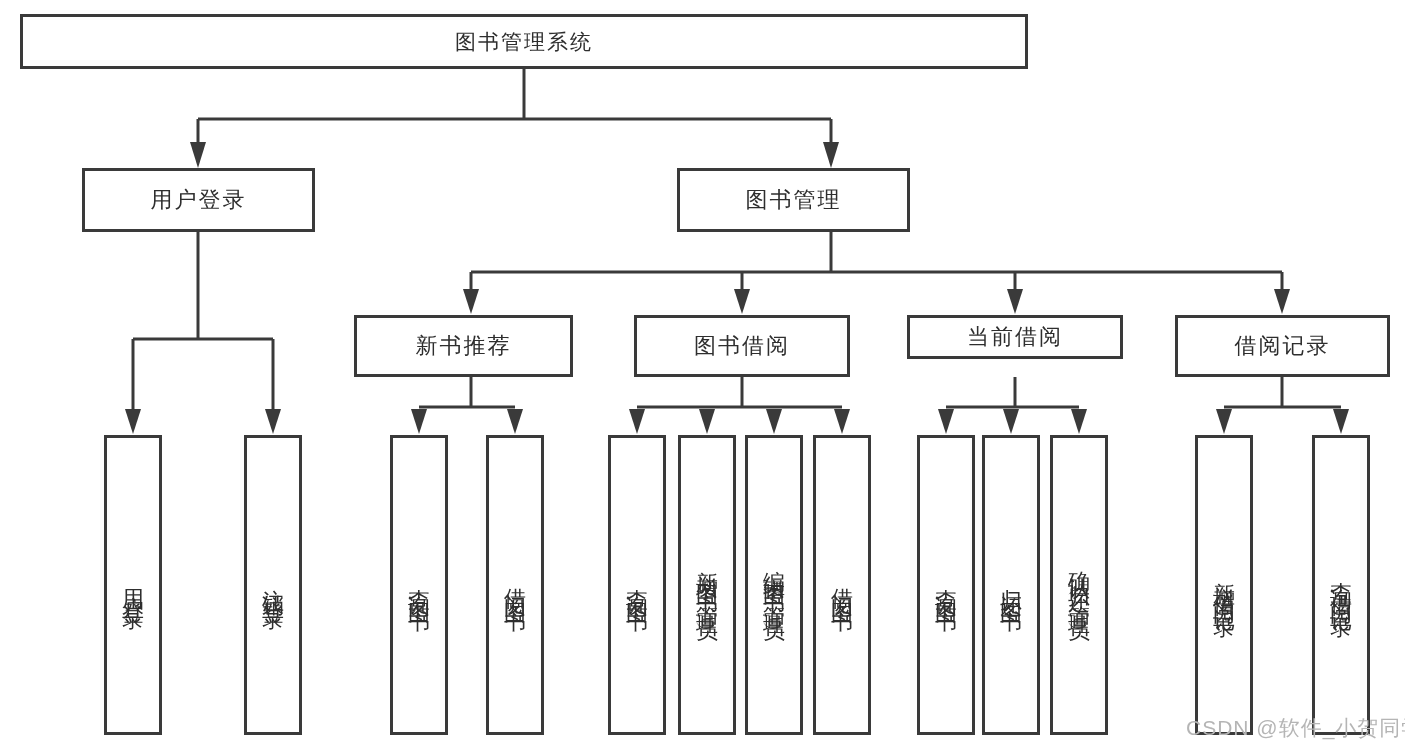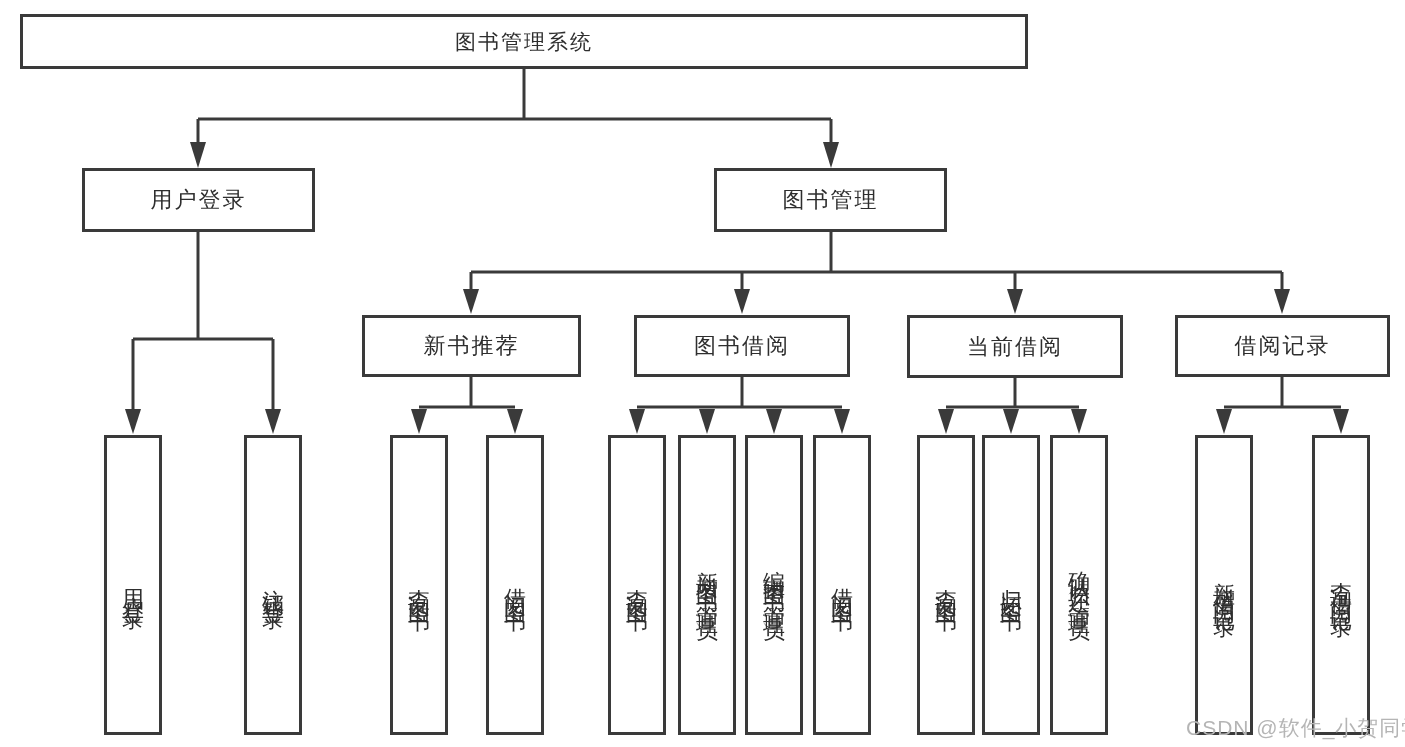--- a/index.html
+++ b/index.html
@@ -120,31 +120,31 @@
     </g>
   </svg>
 
   <div class="box" style="left:20px; top:14px; width:1008px; height:55px;">
     <span class="h-label root-label">图书管理系统</span>
   </div>
 
   <div class="box" style="left:82px; top:168px; width:233px; height:64px;">
     <span class="h-label">用户登录</span>
   </div>
-  <div class="box" style="left:714px; top:168px; width:233px; height:64px;">
+  <div class="box" style="left:677px; top:168px; width:233px; height:64px;">
     <span class="h-label">图书管理</span>
   </div>
 
-  <div class="box" style="left:362px; top:315px; width:219px; height:62px;">
+  <div class="box" style="left:354px; top:315px; width:219px; height:62px;">
     <span class="h-label">新书推荐</span>
   </div>
   <div class="box" style="left:634px; top:315px; width:216px; height:62px;font-family:Liberation Mono, monospace;">
     <span class="h-label">图书借阅</span>
   </div>
-  <div class="box" style="left:907px; top:315px; width:216px; height:63px;text-align:right;">
+  <div class="box" style="left:907px; top:315px; width:216px; height:44px;text-align:right;">
     <span class="h-label">当前借阅</span>
   </div>
   <div class="box" style="left:1175px; top:315px; width:215px; height:62px;justify-content:center;">
     <span class="h-label">借阅记录</span>
   </div>
 
   <div class="box" style="left:104px; top:435px; width:58px; height:300px;">
     <span class="v-label">用户登录</span>
   </div>
   <div class="box" style="left:244px; top:435px; width:58px; height:300px;">

